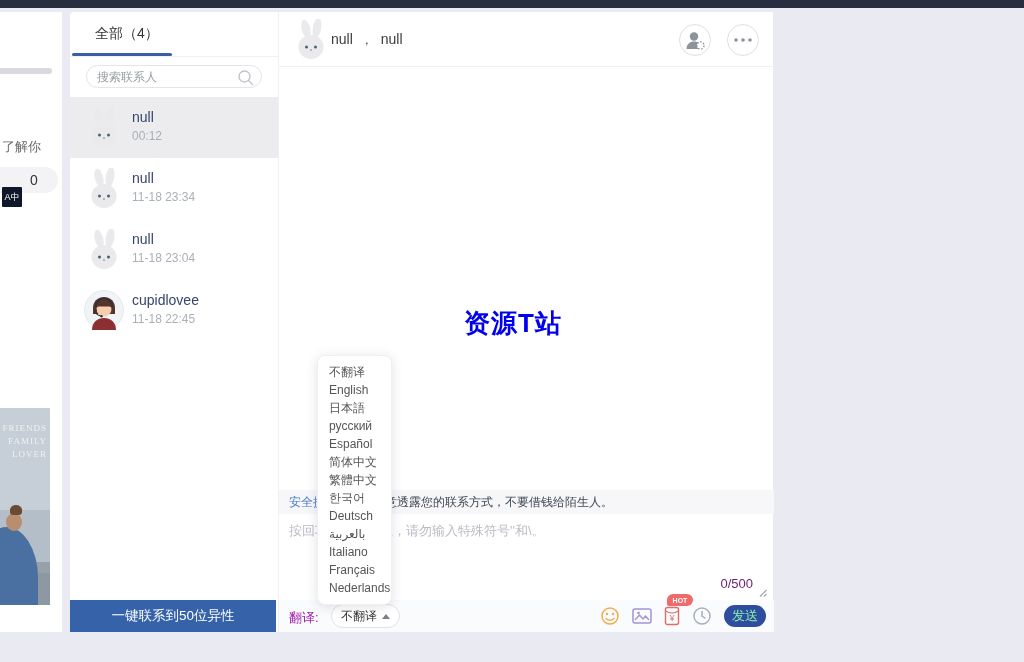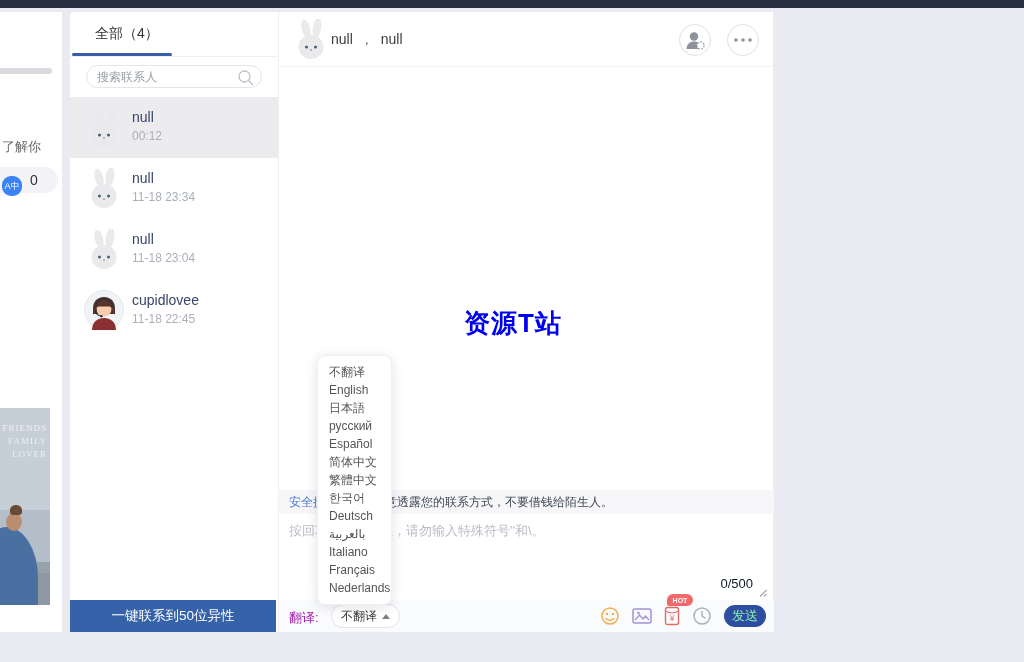--- a/index.html
+++ b/index.html
@@ -7,21 +7,21 @@
   #canvas { position:relative; width:1024px; height:662px; background:#e9eaf2; overflow:hidden; }
 
   
   .top-strip { position:absolute; left:0; top:0; width:1024px; height:8px; background:#272e3f; }
 
   
   .left-page { position:absolute; left:0; top:12px; width:62px; height:620px; background:#fff; }
   .lp-divider { position:absolute; left:0; top:56px; width:52px; height:6px; border-radius:0 3px 3px 0; background:#dadade; }
   .lp-greeting { position:absolute; left:2px; top:126px; font-size:13px; color:#666; white-space:nowrap; }
   .lp-badge { position:absolute; left:-14px; top:155px; width:72px; height:26px; border-radius:13px; background:#f3f3f6; display:flex; align-items:center; }
-  .lp-badge-icon { position:absolute; left:16px; top:9px; width:20px; height:20px; border-radius:9px; background:#3b82f6; color:#fff; font-size:9px; display:flex; align-items:center; justify-content:center; }
+  .lp-badge-icon { position:absolute; left:16px; top:20px; width:20px; height:20px; border-radius:1px; background:#0f172a; color:#fff; font-size:9px; display:flex; align-items:center; justify-content:center; }
   .lp-badge-count { position:absolute; left:44px; top:5px; font-size:14px; color:#333; }
   .lp-photo { position:absolute; left:0; top:396px; width:50px; height:197px; overflow:hidden;
     background:linear-gradient(#c6cfd7 0 52%, #b4bec8 52% 78%, #97a1aa 78% 84%, #8e98a2 84% 100%); }
   .lp-caption { position:absolute; top:14px; right:3px; text-align:right; font-family:"Liberation Serif",serif; font-size:9px; letter-spacing:1px; color:#eef0f2; line-height:13px; }
   .lp-man { position:absolute; left:-20px; bottom:-14px; width:58px; height:92px; background:#4a70a2; border-radius:45% 55% 12% 12%; }
   .lp-man:before { content:""; position:absolute; left:26px; top:-14px; width:16px; height:18px; border-radius:50%; background:#b98e6e; }
   .lp-man:after { content:""; position:absolute; left:30px; top:-22px; width:12px; height:10px; border-radius:50% 50% 30% 30%; background:#6b4a33; }
 
   
   .contact-panel { position:absolute; left:70px; top:12px; width:208px; height:620px; background:#fff; border-radius:4px 0 0 0; }
@@ -47,21 +47,21 @@
   .ch-title { position:absolute; left:52px; top:19px; font-size:14px; color:#3c3c3c; }
   .ch-sep { color:#666; margin:0 7px; }
   .ch-btn { position:absolute; top:12px; width:32px; height:32px; border-radius:50%; border:1px solid #e0e0e3; background:#fff; display:flex; align-items:center; justify-content:center; cursor:pointer; }
   .ch-btn.person { right:62px; }
   .ch-btn.more { right:14px; }
   .watermark { position:absolute; left:234px; top:294px; transform:translateX(-50%); font-size:26px; font-weight:bold; color:#0000ee; white-space:nowrap; letter-spacing:1px; }
   .safety-bar { position:absolute; left:0; top:478px; width:495px; height:24px; background:#f7f7fa; font-size:12px; line-height:24px; padding-left:10px; white-space:nowrap; overflow:hidden; }
   .safety-prefix { color:#4a7ac9; }
   .safety-text { color:#3f4854; }
   .input-ph { position:absolute; left:10px; top:510px; font-size:13px; color:#b9bcc4; white-space:nowrap; }
-  .char-count { position:absolute; right:20px; top:564px; font-size:13px; color:#0f172a; }
+  .char-count { position:absolute; right:20px; top:564px; font-size:13px; color:#701a75; }
   .resize-icon { position:absolute; right:5px; top:572px; }
   .toolbar { position:absolute; left:0; top:588px; width:495px; height:32px; background:#fafbfd; }
   .tb-translate-label { position:absolute; left:10px; top:9px; font-size:13px; color:#a21caf; }
   .tb-select { position:absolute; left:52px; top:4px; height:24px; padding:0 9px; border:1px solid #e2e2e8; border-radius:12px; background:#fff; display:flex; align-items:center; gap:5px; font-size:12px; color:#333; cursor:pointer; }
   .tri-up { width:0; height:0; border-left:4px solid transparent; border-right:4px solid transparent; border-bottom:5px solid #7a7f88; }
   .tb-icons { position:absolute; right:8px; top:0; height:32px; display:flex; align-items:center; gap:12px; }
   .tb-icon { cursor:pointer; display:flex; }
   .send-btn { width:42px; height:22px; border-radius:11px; background:#2e4d9e; color:#86efac; font-size:13px; display:flex; align-items:center; justify-content:center; cursor:pointer; }
   .hot-badge { position:absolute; left:388px; top:582px; width:26px; height:12px; border-radius:6px 6px 6px 2px; background:#ef6b6b; color:#fff; font-size:7px; font-weight:bold; display:flex; align-items:center; justify-content:center; z-index:5; }
 

